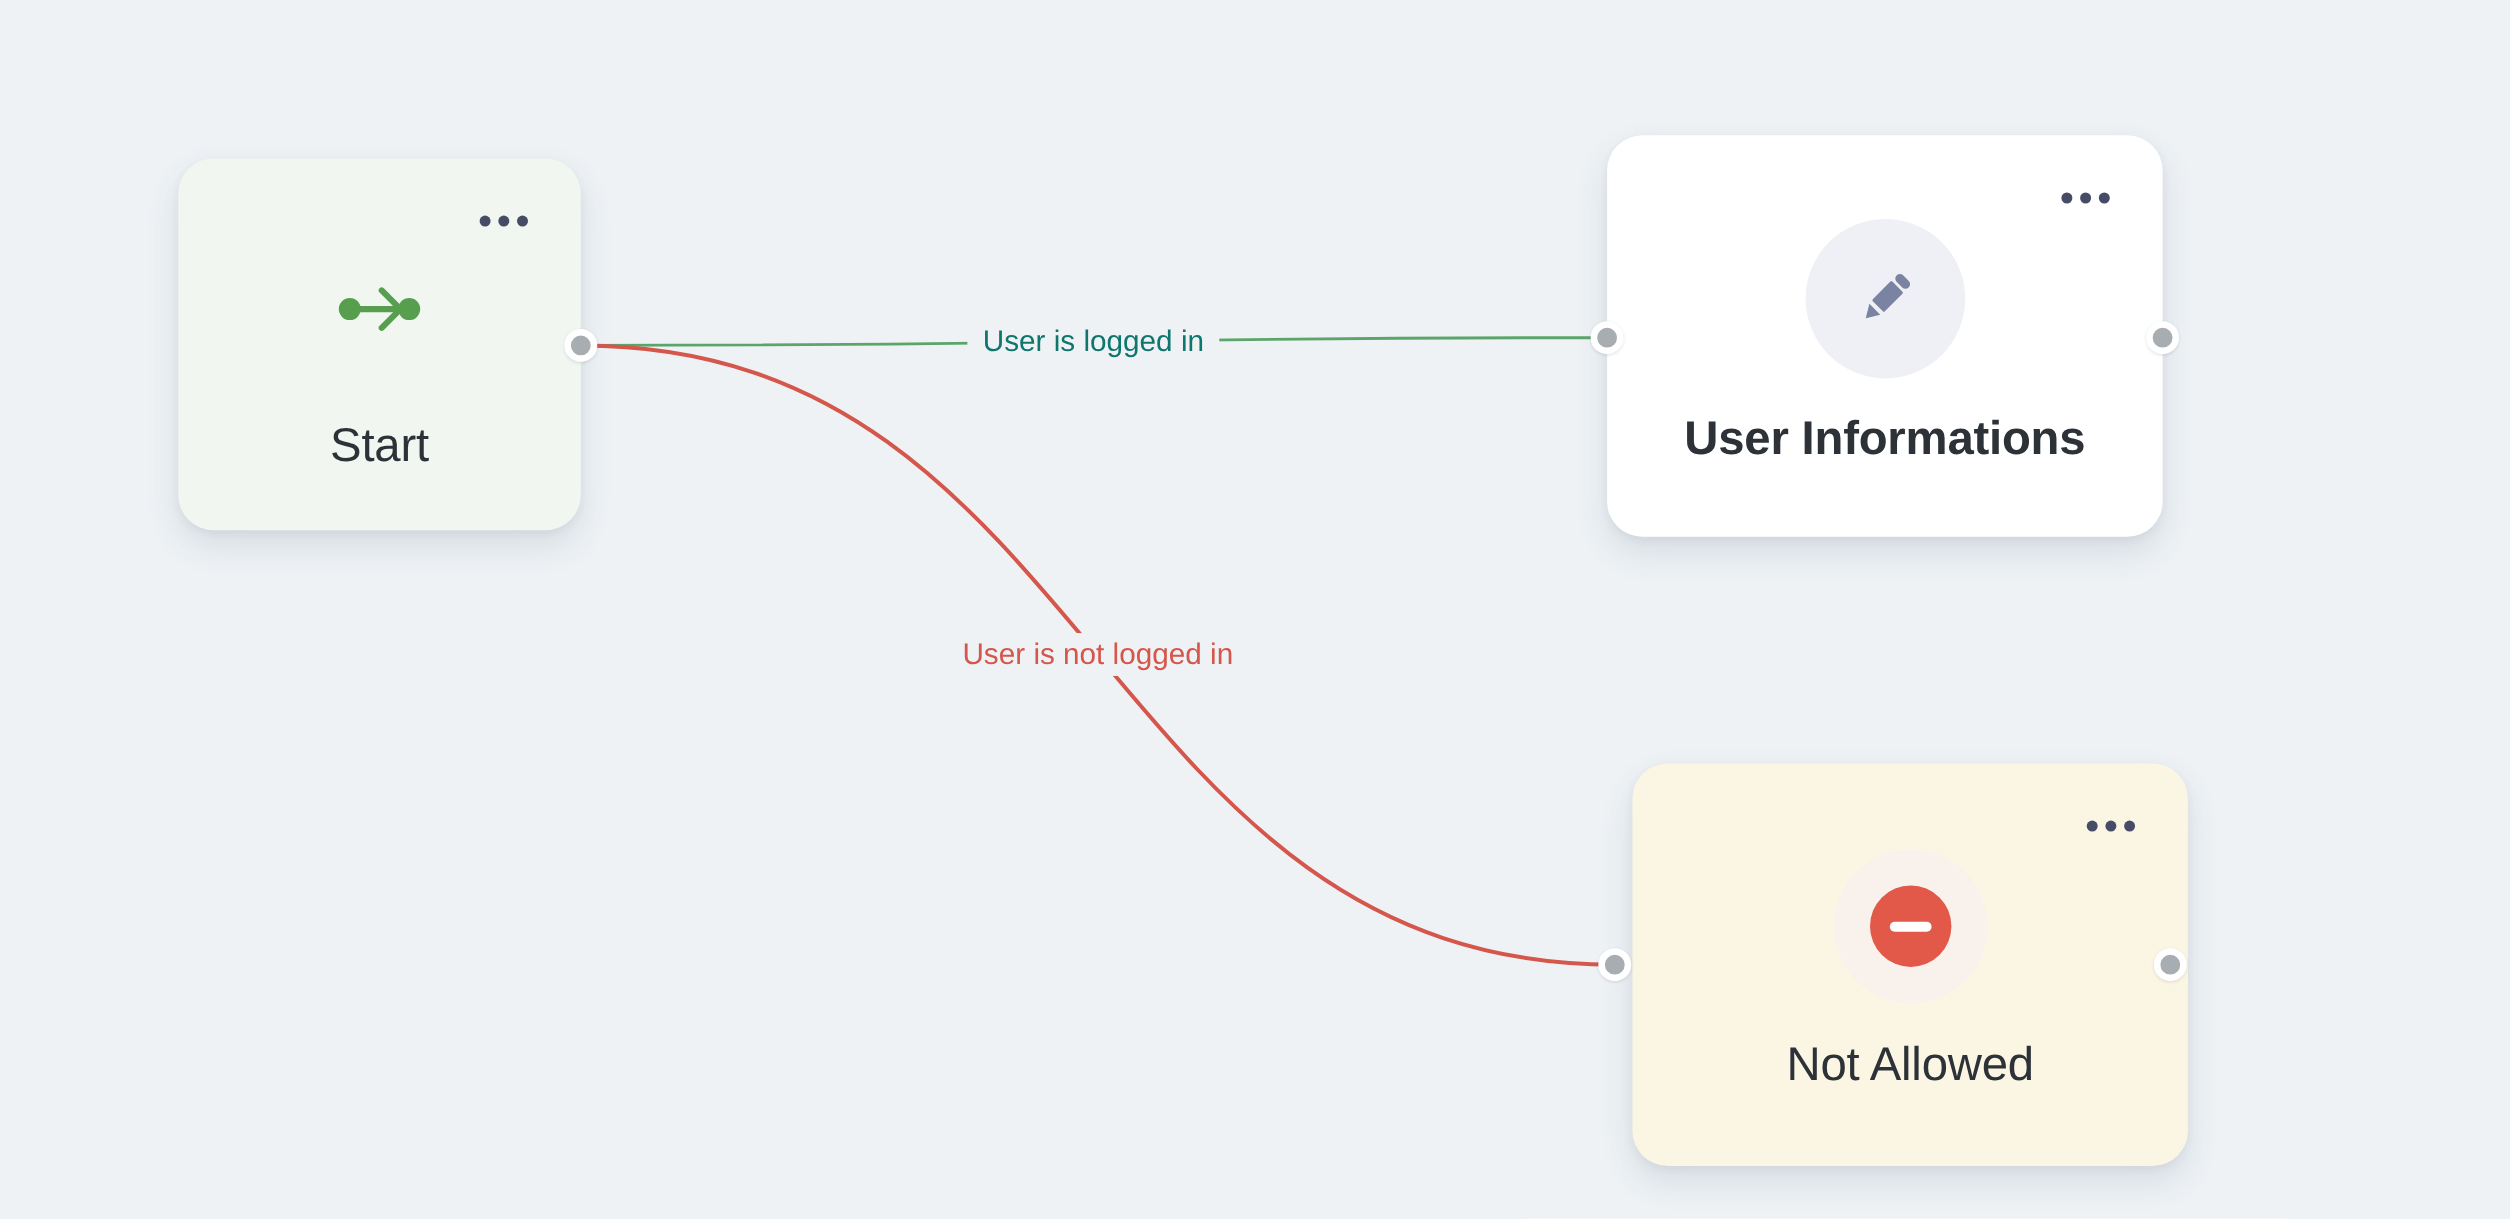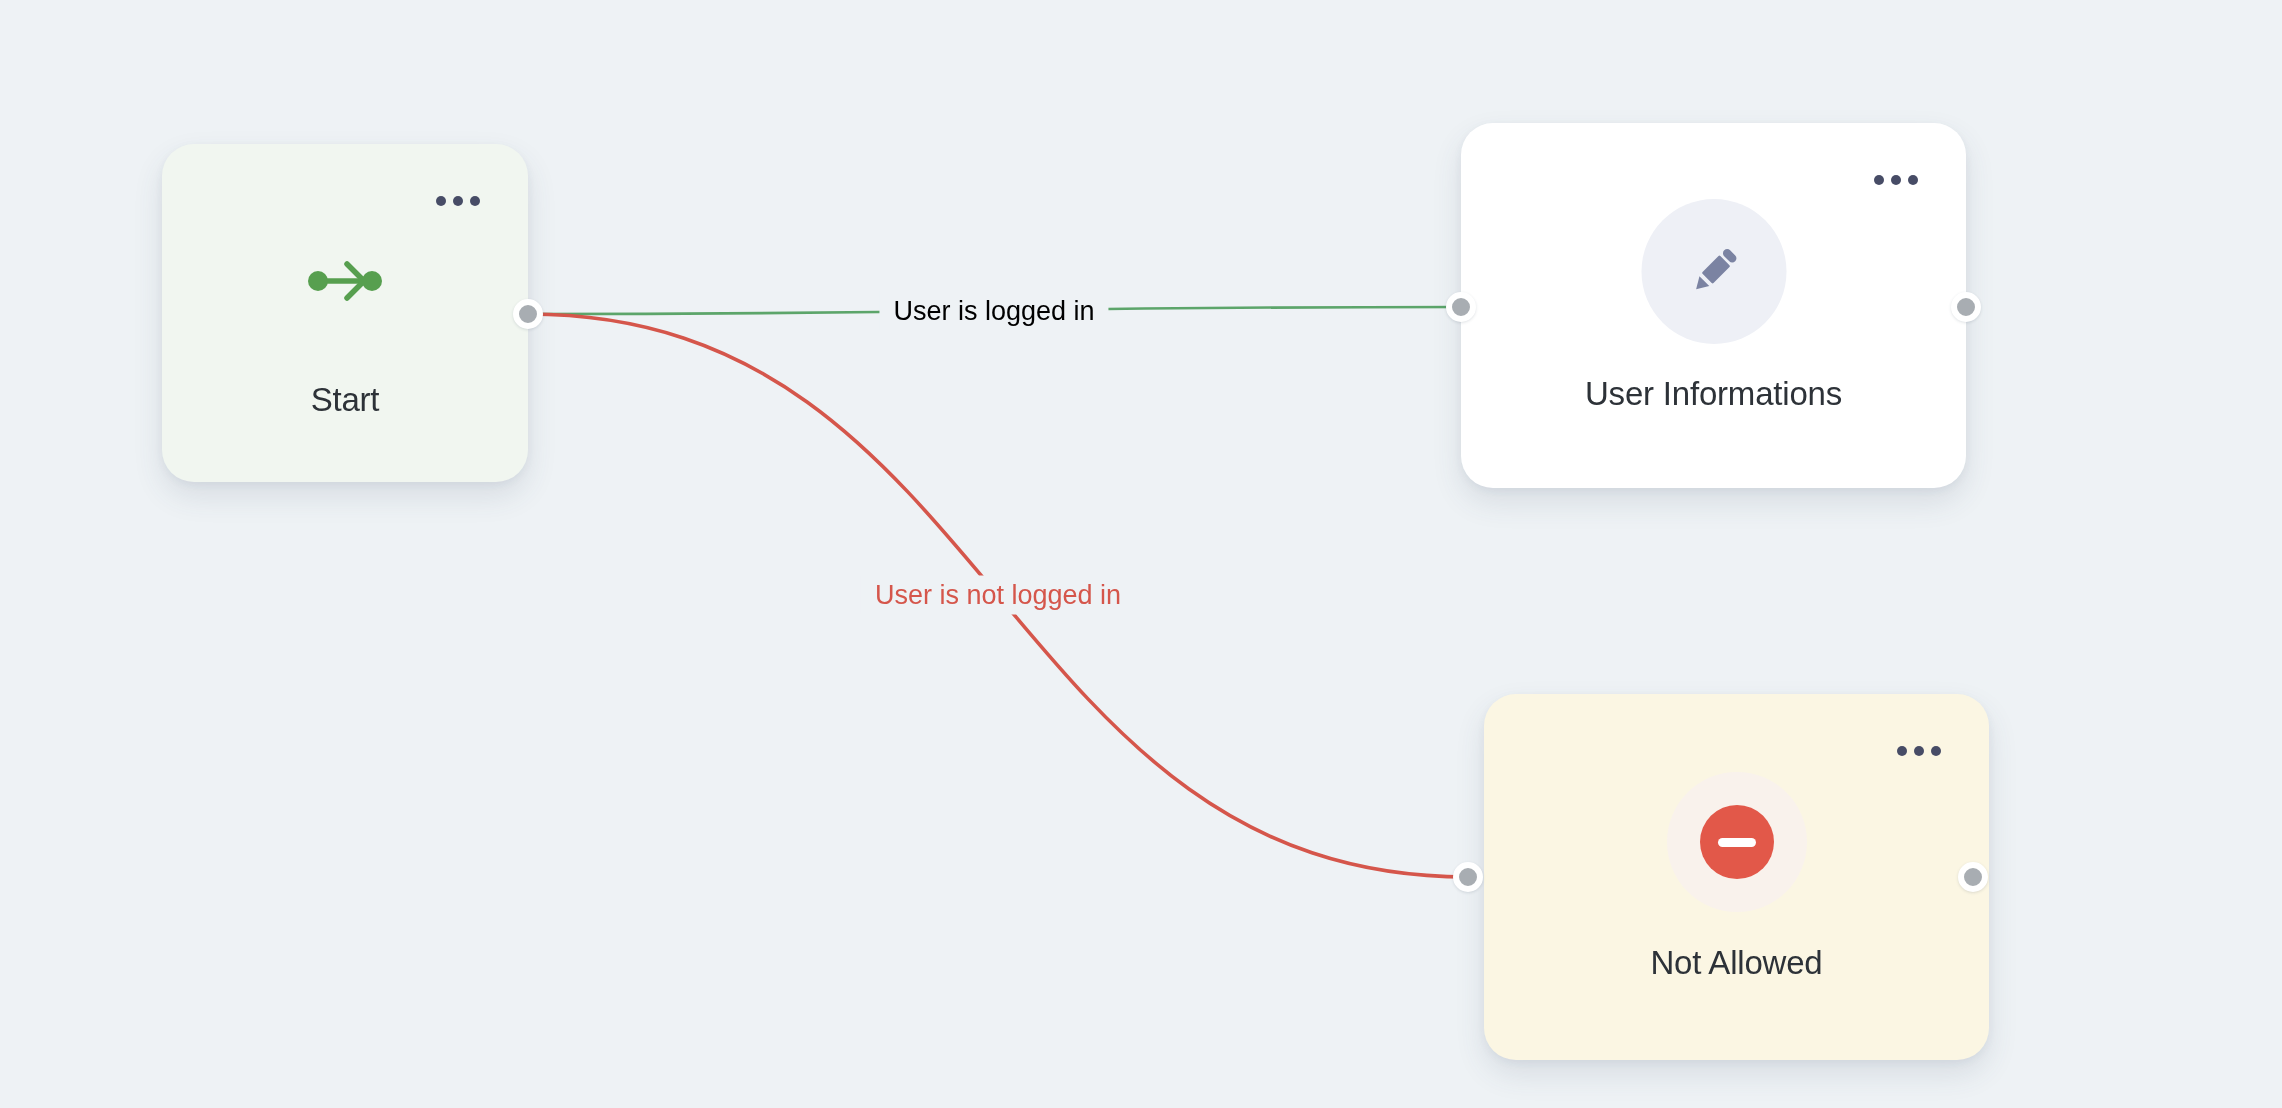--- a/index.html
+++ b/index.html
@@ -26,21 +26,21 @@
 
   .edge-label {
     position: absolute;
     transform: translate(-50%, -50%);
     background: #eef2f5;
     padding: 4px 14px;
     font-size: 27px;
     white-space: nowrap;
     z-index: 2;
   }
-  .edge-label.green { color: #000000; }
+  .edge-label.green { color: #0f766e; }
   .edge-label.red   { color: #d5564b; }
 
   
   .node {
     position: absolute;
     border-radius: 32px;
     box-shadow: 0 14px 30px rgba(55, 72, 95, 0.12), 0 3px 8px rgba(55, 72, 95, 0.06);
     z-index: 3;
   }
   .node-start {
@@ -57,27 +57,27 @@
     left: 1468px; top: 694px;
     width: 505px; height: 366px;
     background: #fbf6e3;
     margin-left: 16px;
   }
 
   .node-title {
     position: absolute;
     left: 0; right: 0;
     text-align: center;
-    font-size: 33px;
+    font-size: 43px;
     font-weight: 500;
     color: #2d3238;
     letter-spacing: -0.2px;
   }
   .node-start .node-title       { top: 237px; }
-  .node-user-info .node-title   { top: 252px; }
+  .node-user-info .node-title   { top: 252px; font-weight: bold; }
   .node-not-allowed .node-title { top: 250px; }
 
   
   .node-menu {
     position: absolute;
     top: 52px; right: 48px;
     display: flex;
     gap: 7px;
     cursor: pointer;
   }

